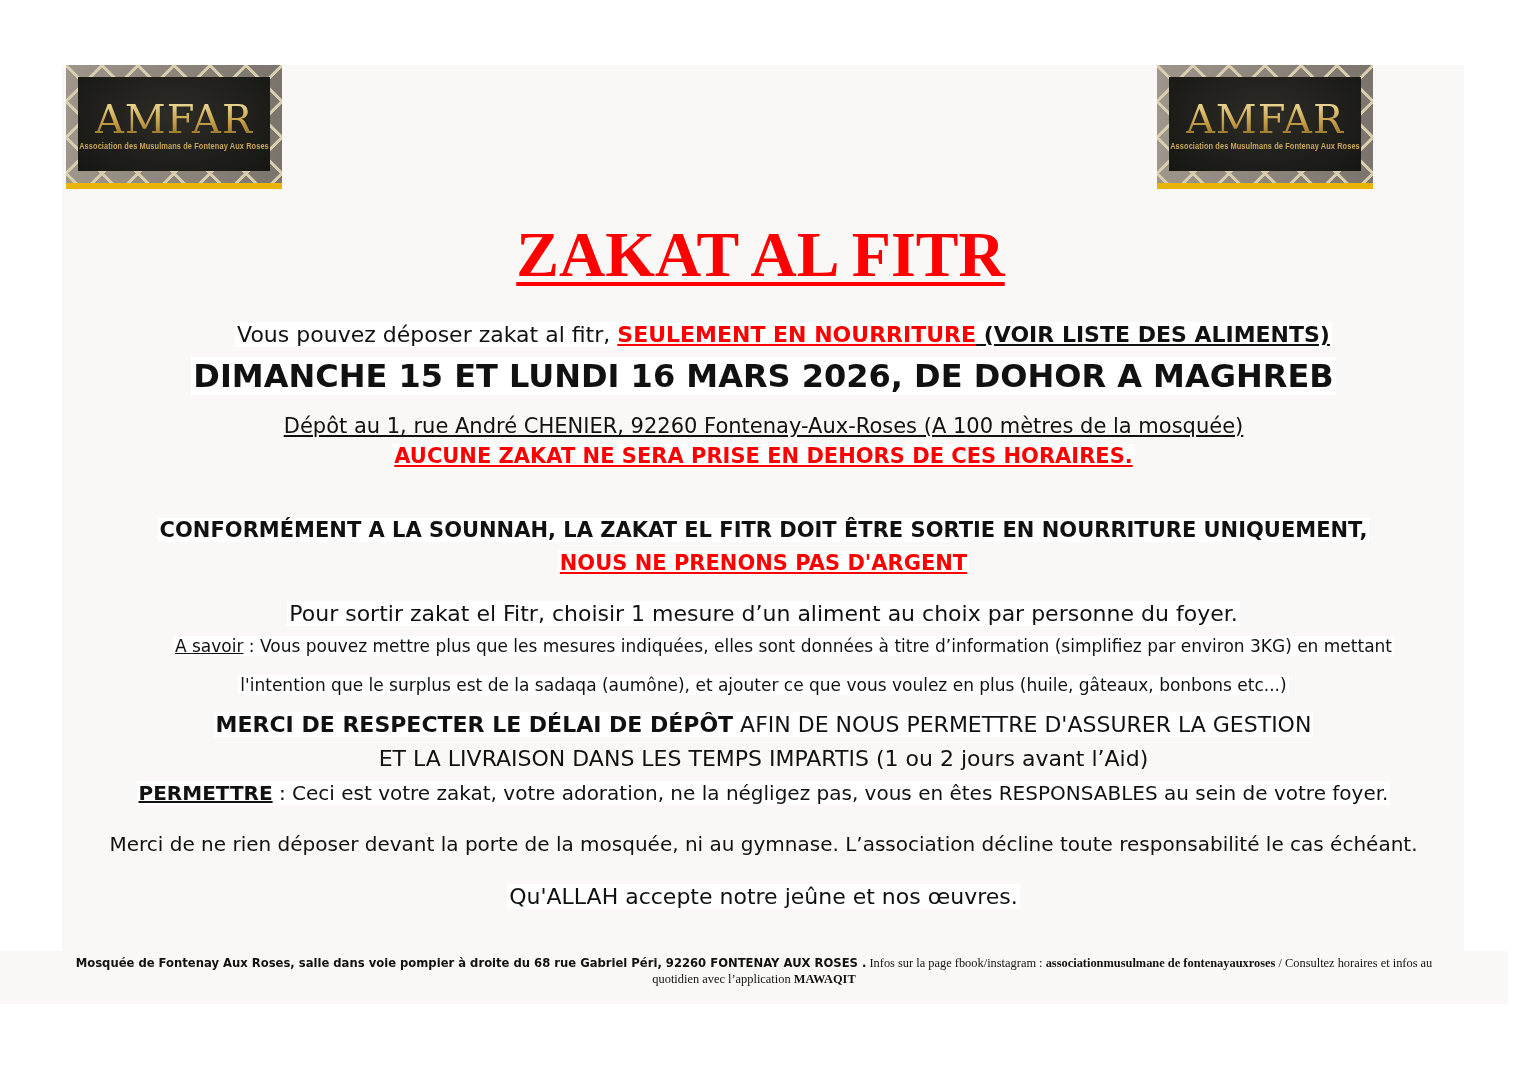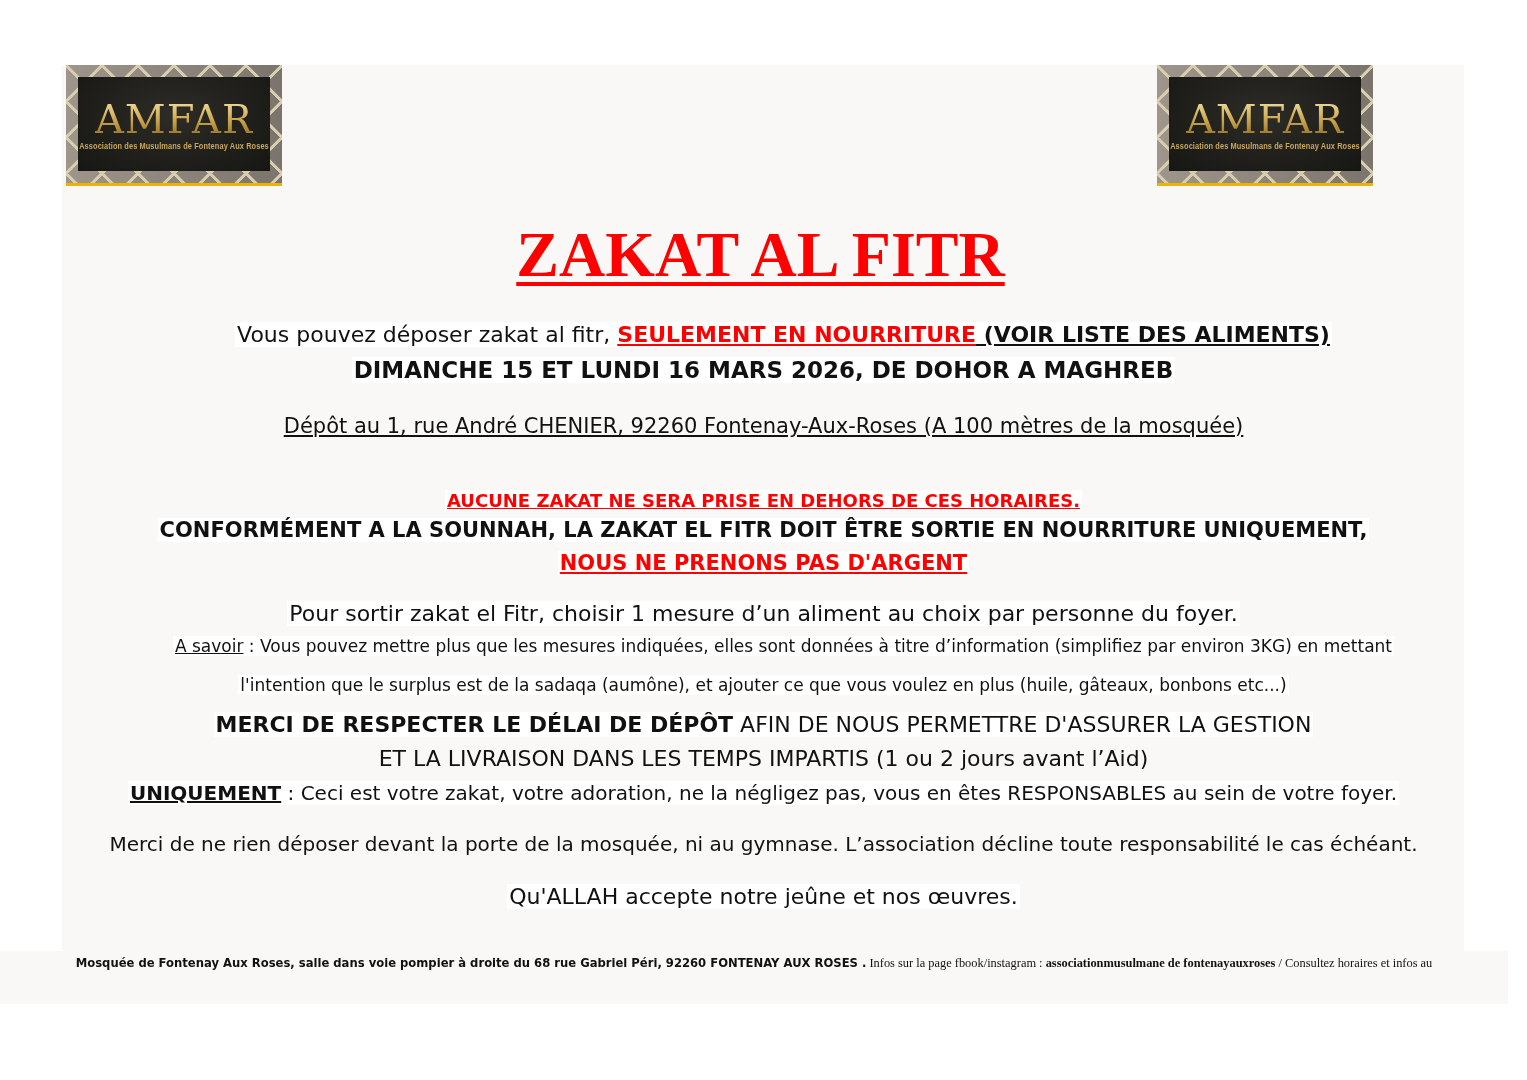--- a/index.html
+++ b/index.html
@@ -5,21 +5,21 @@
   html, body { margin: 0; padding: 0; }
   body {
     width: 1527px; height: 1080px; background: #ffffff; position: relative; overflow: hidden;
     font-family: "DejaVu Sans", sans-serif; color: #111;
   }
   .panel {
     position: absolute; left: 62px; top: 65px; width: 1402px; height: 886px; background: #f9f8f7;
   }
   .logo {
     position: absolute; top: 65px; width: 216px; height: 118px;
-    background: #8d8780; overflow: hidden; border-bottom: 3px solid #eab308;
+    background: #8d8780; overflow: hidden; border-bottom: 6px solid #eab308;
   }
   .logo.left { left: 66px; }
   .logo.right { left: 1157px; }
   .logo .pattern {
     position: absolute; inset: 0;
     background:
       linear-gradient(45deg, transparent 46%, #d9cdb0 47%, #d9cdb0 52%, transparent 53%),
       linear-gradient(-45deg, transparent 46%, #d9cdb0 47%, #d9cdb0 52%, transparent 53%),
       linear-gradient(90deg, #9e968b, #7b746c);
     background-size: 36px 36px, 36px 36px, 100% 100%;
@@ -41,23 +41,23 @@
   .c { position: absolute; left: 0; width: 1527px; text-align: center; white-space: nowrap; }
   .title {
     top: 218px; font-family: "Liberation Serif", serif; font-weight: bold; font-size: 64px;
     color: #ff0000; text-decoration: underline; text-decoration-thickness: 4px; text-underline-offset: 6px;
     left: -3px;
   }
   .line1 { top: 322px; font-size: 22px; padding-left: 20px; }
   .line1 .red { color: #ff0000; font-weight: bold; text-decoration: underline; }
   .line1 .black { font-weight: bold; text-decoration: underline; }
   .hl { background: #ffffff; padding: 0 2px; }
-  .line2 { top: 357px; font-size: 23px; font-weight: bold; }
+  .line2 { top: 357px; font-size: 32px; font-weight: bold; }
   .line3 { top: 414px; font-size: 21px; text-decoration: underline; }
-  .line4 { top: 490px; font-size: 18px; font-weight: bold; color: #ff0000; text-decoration: underline; }
+  .line4 { top: 444px; font-size: 21px; font-weight: bold; color: #ff0000; text-decoration: underline; }
   .line5 { top: 518px; font-size: 21px; font-weight: bold; }
   .line6 { top: 551px; font-size: 21px; font-weight: bold; color: #ff0000; text-decoration: underline; }
   .line7 { top: 601px; font-size: 22px; }
   .line8 { top: 636px; font-size: 17px; margin-left: 20px; }
   .line9 { top: 663px; font-size: 17px; margin-top: 12px; }
   .u { text-decoration: underline; }
   .line10 { top: 712px; font-size: 22px; }
   .line11 { top: 746px; font-size: 22px; }
   .line12 { top: 781px; font-size: 20px; }
   .b { font-weight: bold; }
@@ -133,28 +133,31 @@
 
 <div class="c line10">
   <span class="hl"><span class="b">MERCI DE RESPECTER LE DÉLAI DE DÉPÔT</span><span> AFIN DE NOUS PERMETTRE D'ASSURER LA GESTION</span></span>
 </div>
 
 <div class="c line11">
   <span>ET LA LIVRAISON DANS LES TEMPS IMPARTIS (1 ou 2 jours avant l’Aid)</span>
 </div>
 
 <div class="c line12">
-  <span class="hl"><span class="b u">UNIQUEMENT</span><span> : Ceci est votre zakat, votre adoration, ne la négligez pas, vous en êtes RESPONSABLES au sein de votre foyer.</span></span>
+  <span class="hl"><span class="b u">PERMETTRE</span><span> : Ceci est votre zakat, votre adoration, ne la négligez pas, vous en êtes RESPONSABLES au sein de votre foyer.</span></span>
 </div>
 
 <div class="c line13">
   <span>Merci de ne rien déposer devant la porte de la mosquée, ni au gymnase. L’association décline toute responsabilité le cas échéant.</span>
 </div>
 
 <div class="c line14">
   <span class="hl">Qu'ALLAH accepte notre jeûne et nos œuvres.</span>
 </div>
 
 <div class="footer">
   <div class="row1">
     <span class="sans">Mosquée de Fontenay Aux Roses, salle dans voie pompier à droite du 68 rue Gabriel Péri, 92260 FONTENAY AUX ROSES .</span><span> Infos sur la page fbook/instagram : </span><b>associationmusulmane de fontenayauxroses</b><span> / Consultez horaires et infos au</span>
   </div>
+  <div class="row2">
+    <span>quotidien avec l’application </span><b>MAWAQIT</b>
+  </div>
 </div>
 
 </body></html>

